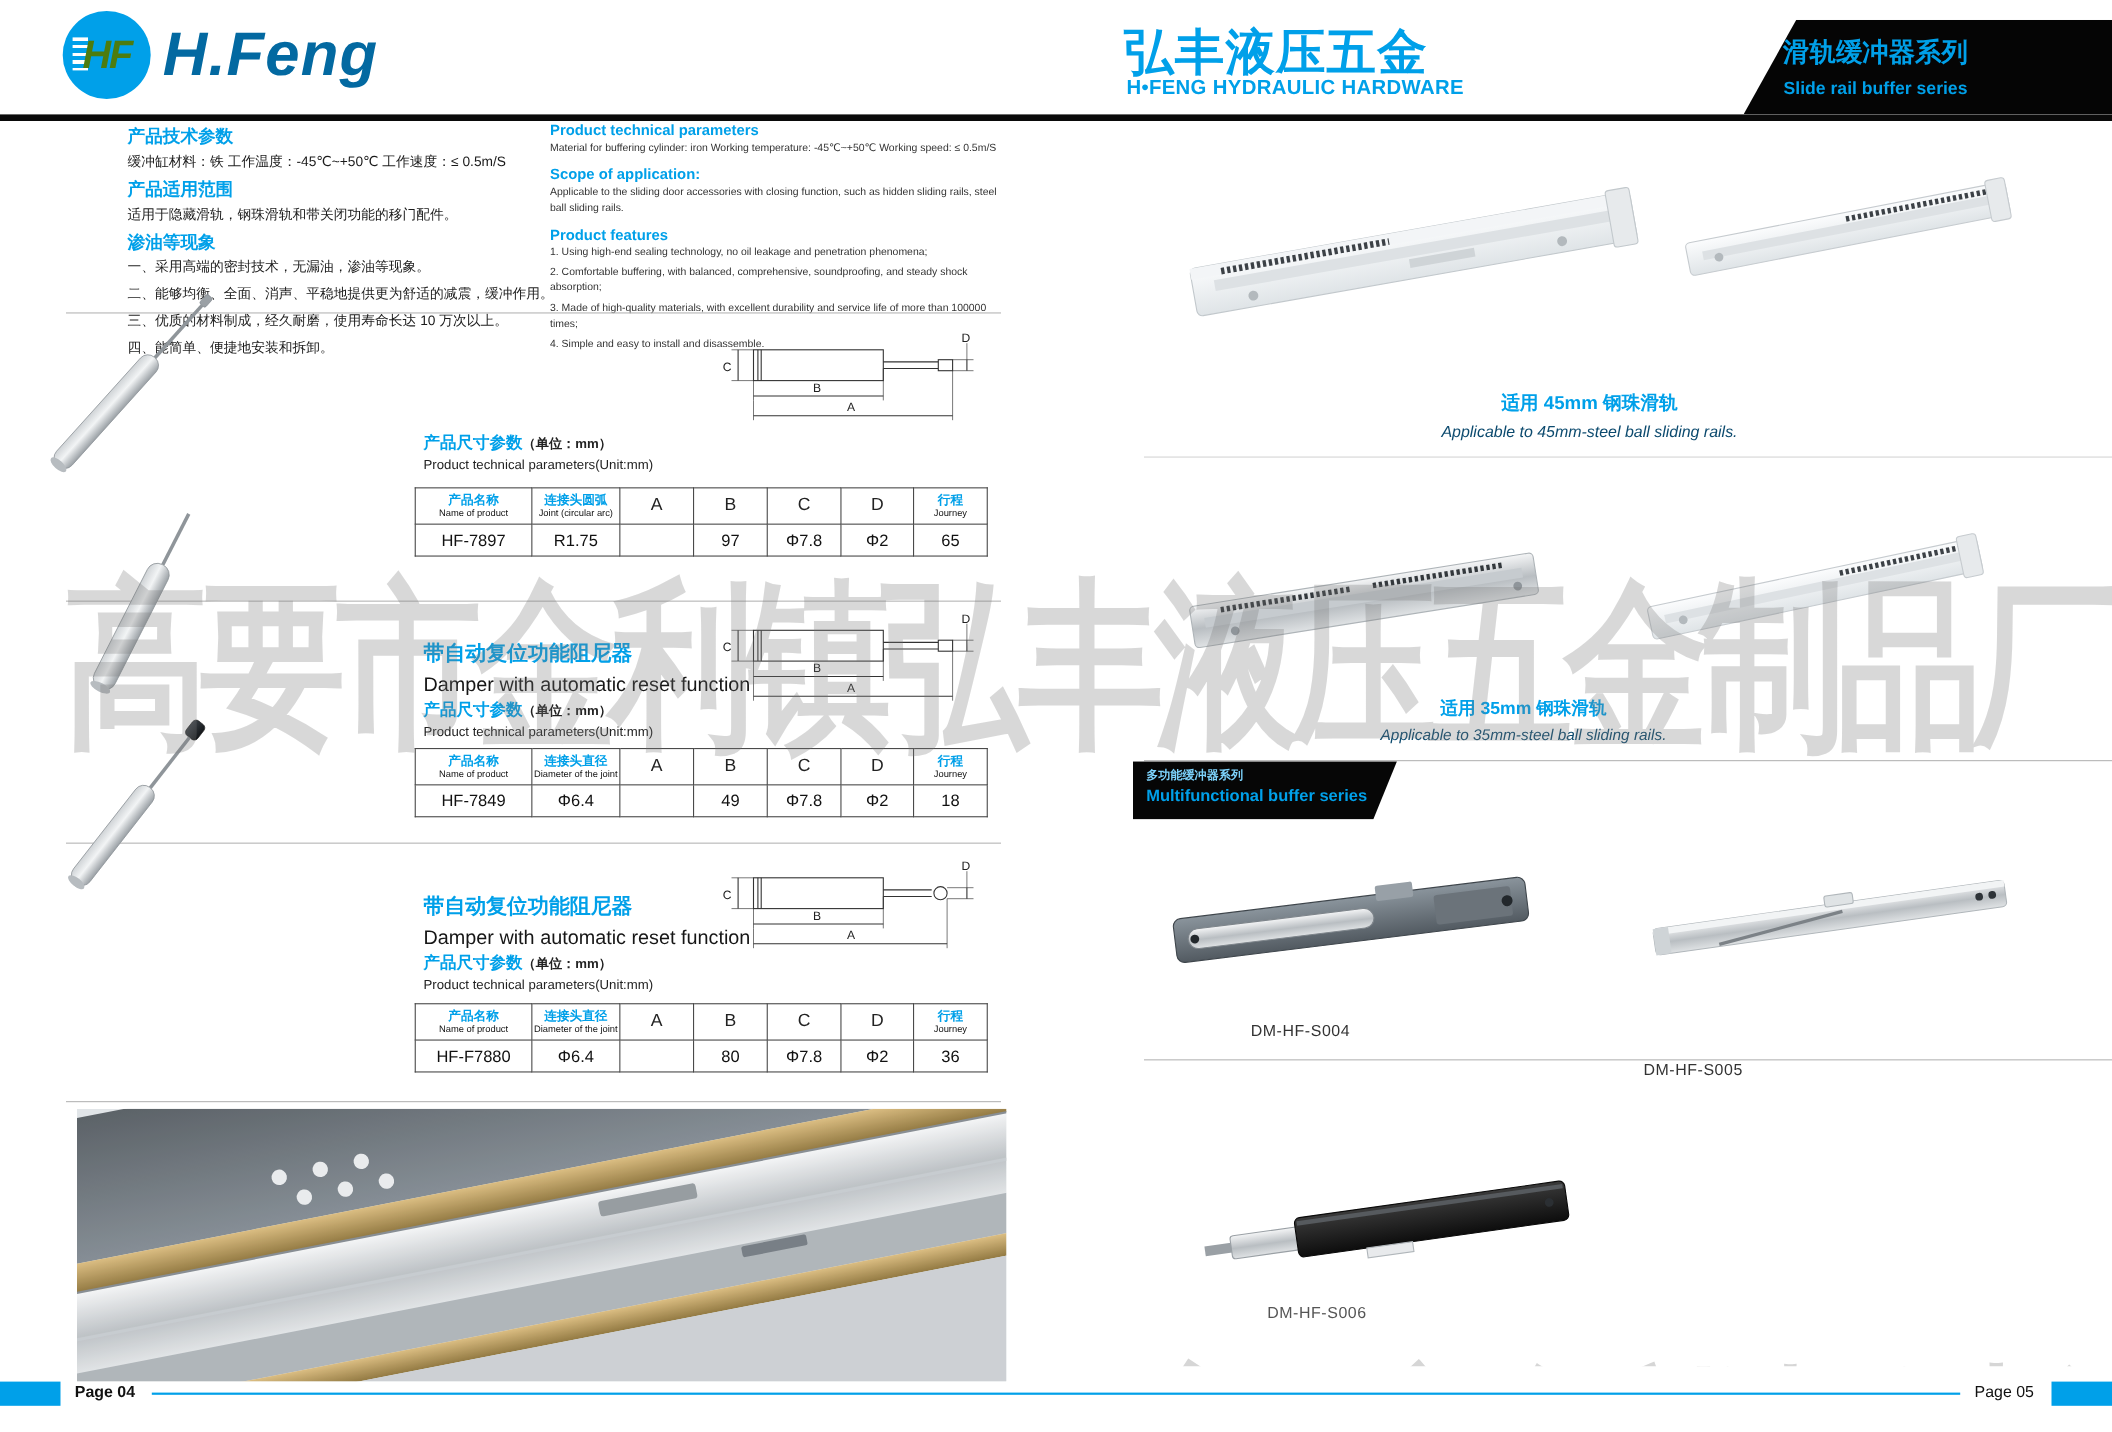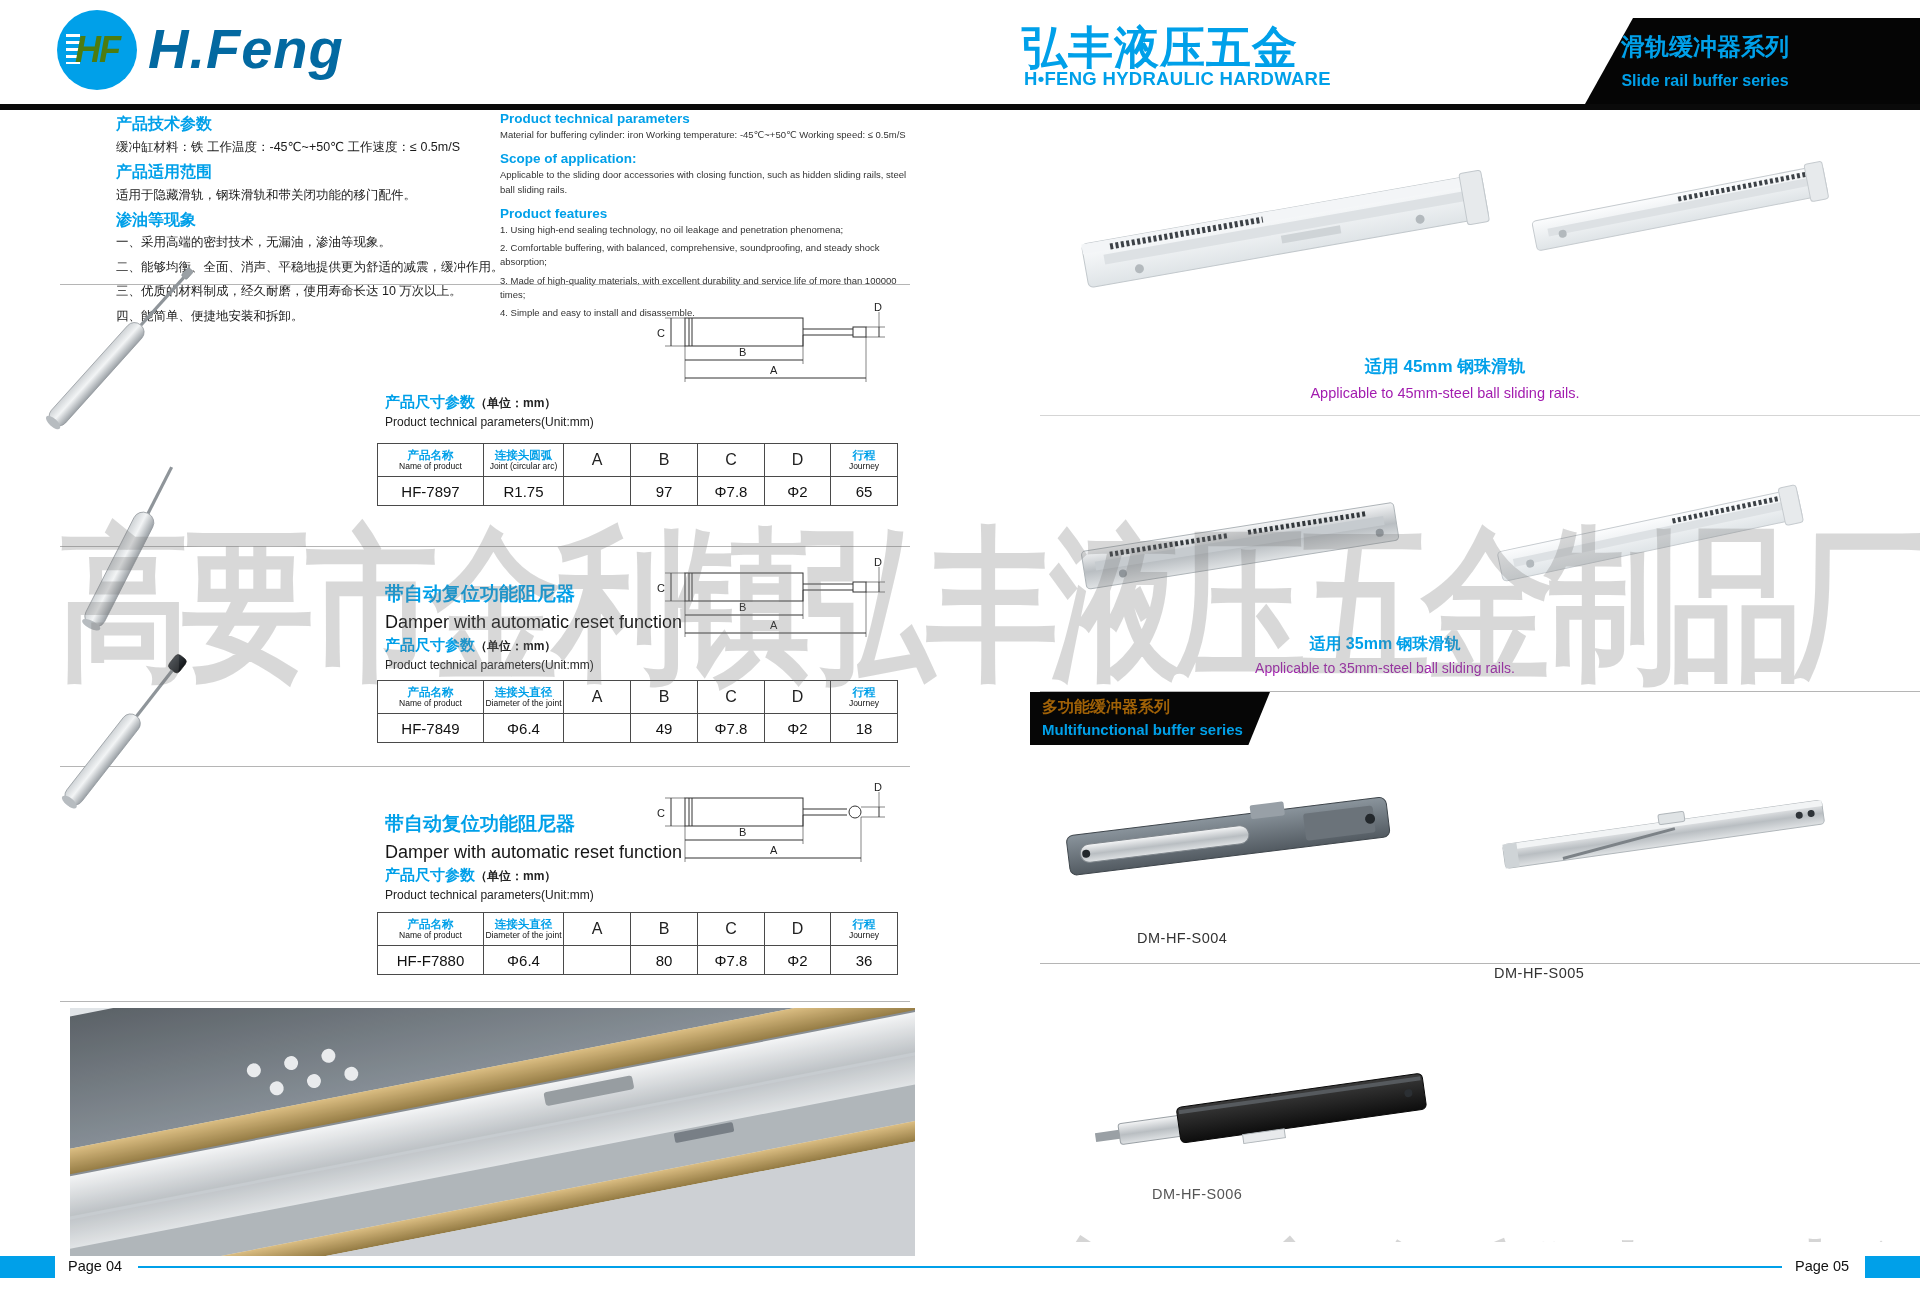--- a/index.html
+++ b/index.html
@@ -43,24 +43,24 @@
   .h-cn{color:#00a0e9;font-size:11.5px;font-weight:bold;display:block;}
   .h-en{color:#111;font-size:8.5px;display:block;}
   .h-letter{font-size:16px;color:#222;}
   td.dd{height:28px;font-size:15px;color:#111;}
   
   .photo{transform-origin:center;}
   .dg text{font-family:"Liberation Sans",sans-serif;font-size:11px;fill:#222;}
   .dg line,.dg rect{stroke:#333;}
   
   .cap-cn{font-size:17px;font-weight:bold;color:#00a0e9;text-align:center;}
-  .cap-en{font-size:14.5px;color:#a21caf;text-align:center;}
+  .cap-en{font-size:14.5px;color:#0c4a6e;text-align:center;font-style:italic;}
   .multi-banner{left:1030px;top:692px;width:240px;height:53px;background:#060606;
                 clip-path:polygon(0 0,100% 0,91% 100%,0 100%);box-sizing:border-box;padding:5px 0 0 12px;}
-  .multi-banner .cn{font-size:16px;font-weight:bold;color:#a16207;}
+  .multi-banner .cn{font-size:11px;font-weight:bold;color:#7dd3fc;}
   .multi-banner .en{font-size:15px;font-weight:bold;color:#00a0e9;margin-top:3px;}
   .product-label{font-size:14.5px;color:#333;letter-spacing:.5px;}
   
   .watermark{left:58px;top:496px;width:1860px;font-size:132px;font-weight:bold;color:#777;opacity:.28;
              letter-spacing:-8px;white-space:nowrap;z-index:50;pointer-events:none;transform:scaleY(1.25);transform-origin:top left;}
   .watermark-strip{left:1035px;top:1222px;width:885px;height:20px;overflow:hidden;z-index:50;pointer-events:none;}
   .watermark-strip span{display:block;font-size:110px;font-weight:bold;color:#777;opacity:.3;letter-spacing:-6px;white-space:nowrap;margin-top:-2px;}
   
   .foot-rect{top:1256px;width:55px;height:22px;background:#00a0e9;}
   .foot-line{top:1266px;height:2px;background:#00a0e9;}
@@ -518,17 +518,17 @@
   </svg>
 </div>
 <div class="abs product-label" style="left:1152px;top:1186px;color:#555;">DM-HF-S006</div>
 
 <div class="abs watermark">高要市金利镇弘丰液压五金制品厂</div>
 <div class="abs watermark-strip">
   <span>高要市金利镇弘丰液压五金制品厂</span>
 </div>
 
 <div class="abs foot-rect" style="left:0;"></div>
-<div class="abs foot-page" style="left:68px;">Page 04</div>
+<div class="abs foot-page" style="left:68px;font-weight:bold;">Page 04</div>
 <div class="abs foot-line" style="left:138px;width:822px;"></div>
 <div class="abs foot-line" style="left:960px;width:822px;"></div>
 <div class="abs foot-page" style="left:1795px;">Page 05</div>
 <div class="abs foot-rect" style="left:1865px;"></div>
 
 </body></html>

